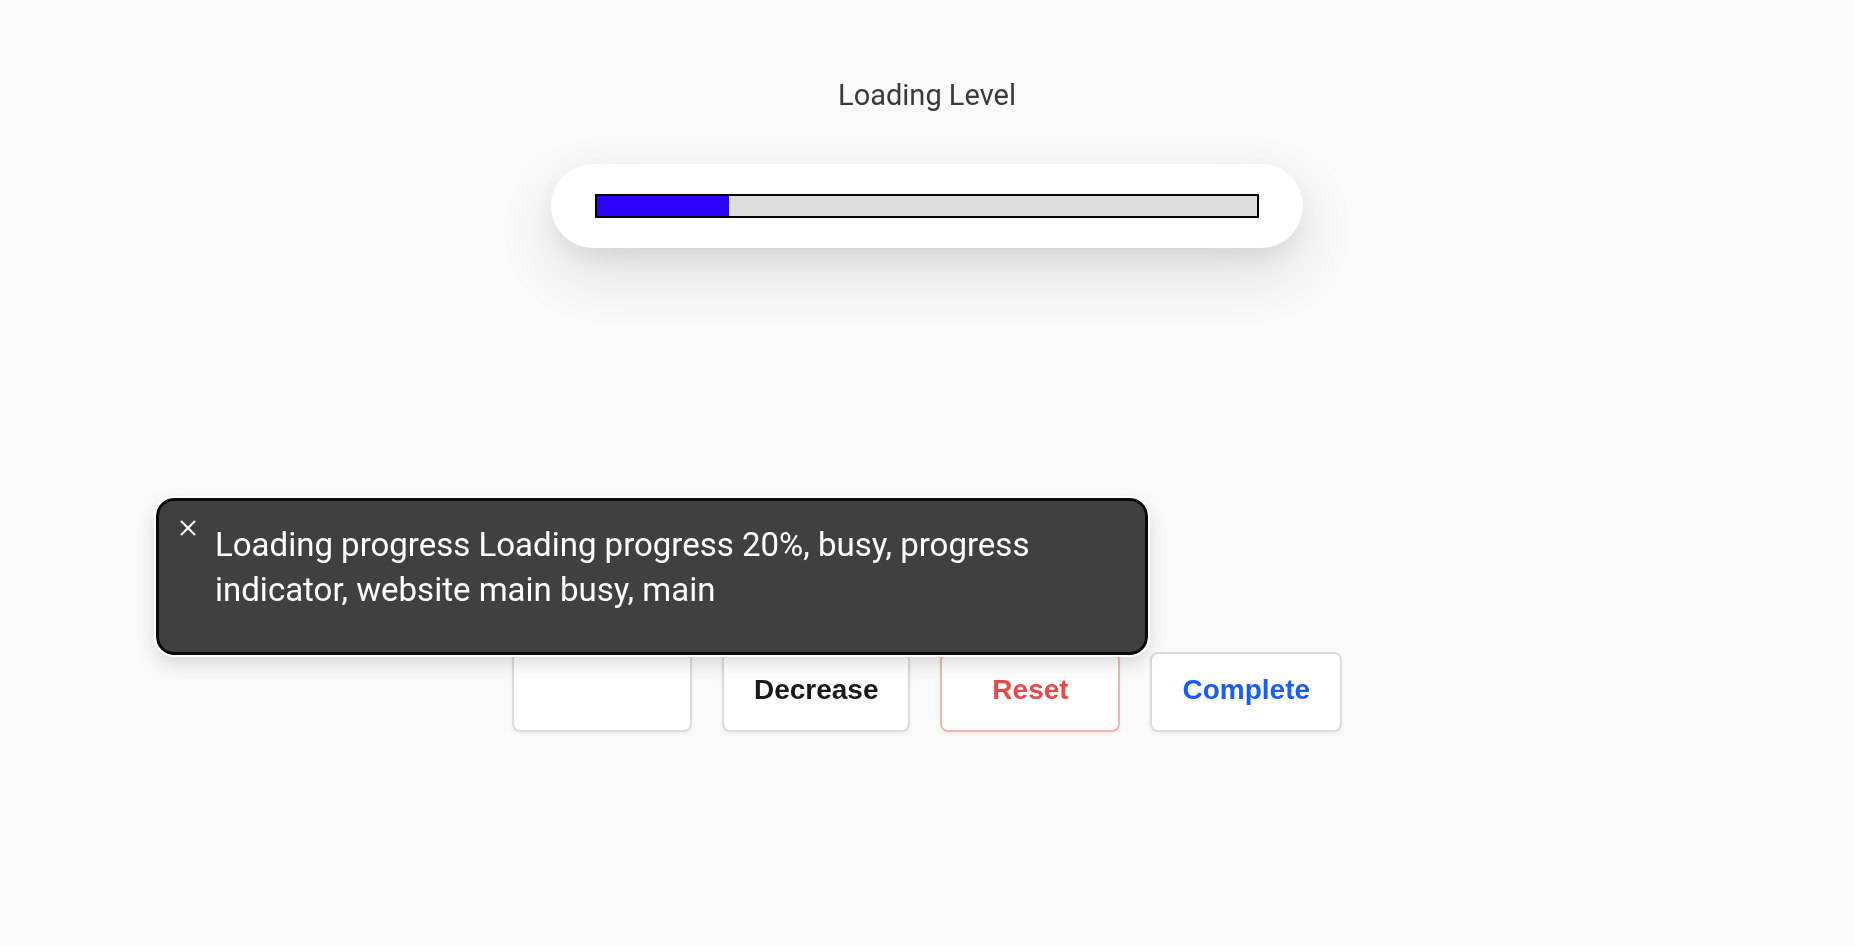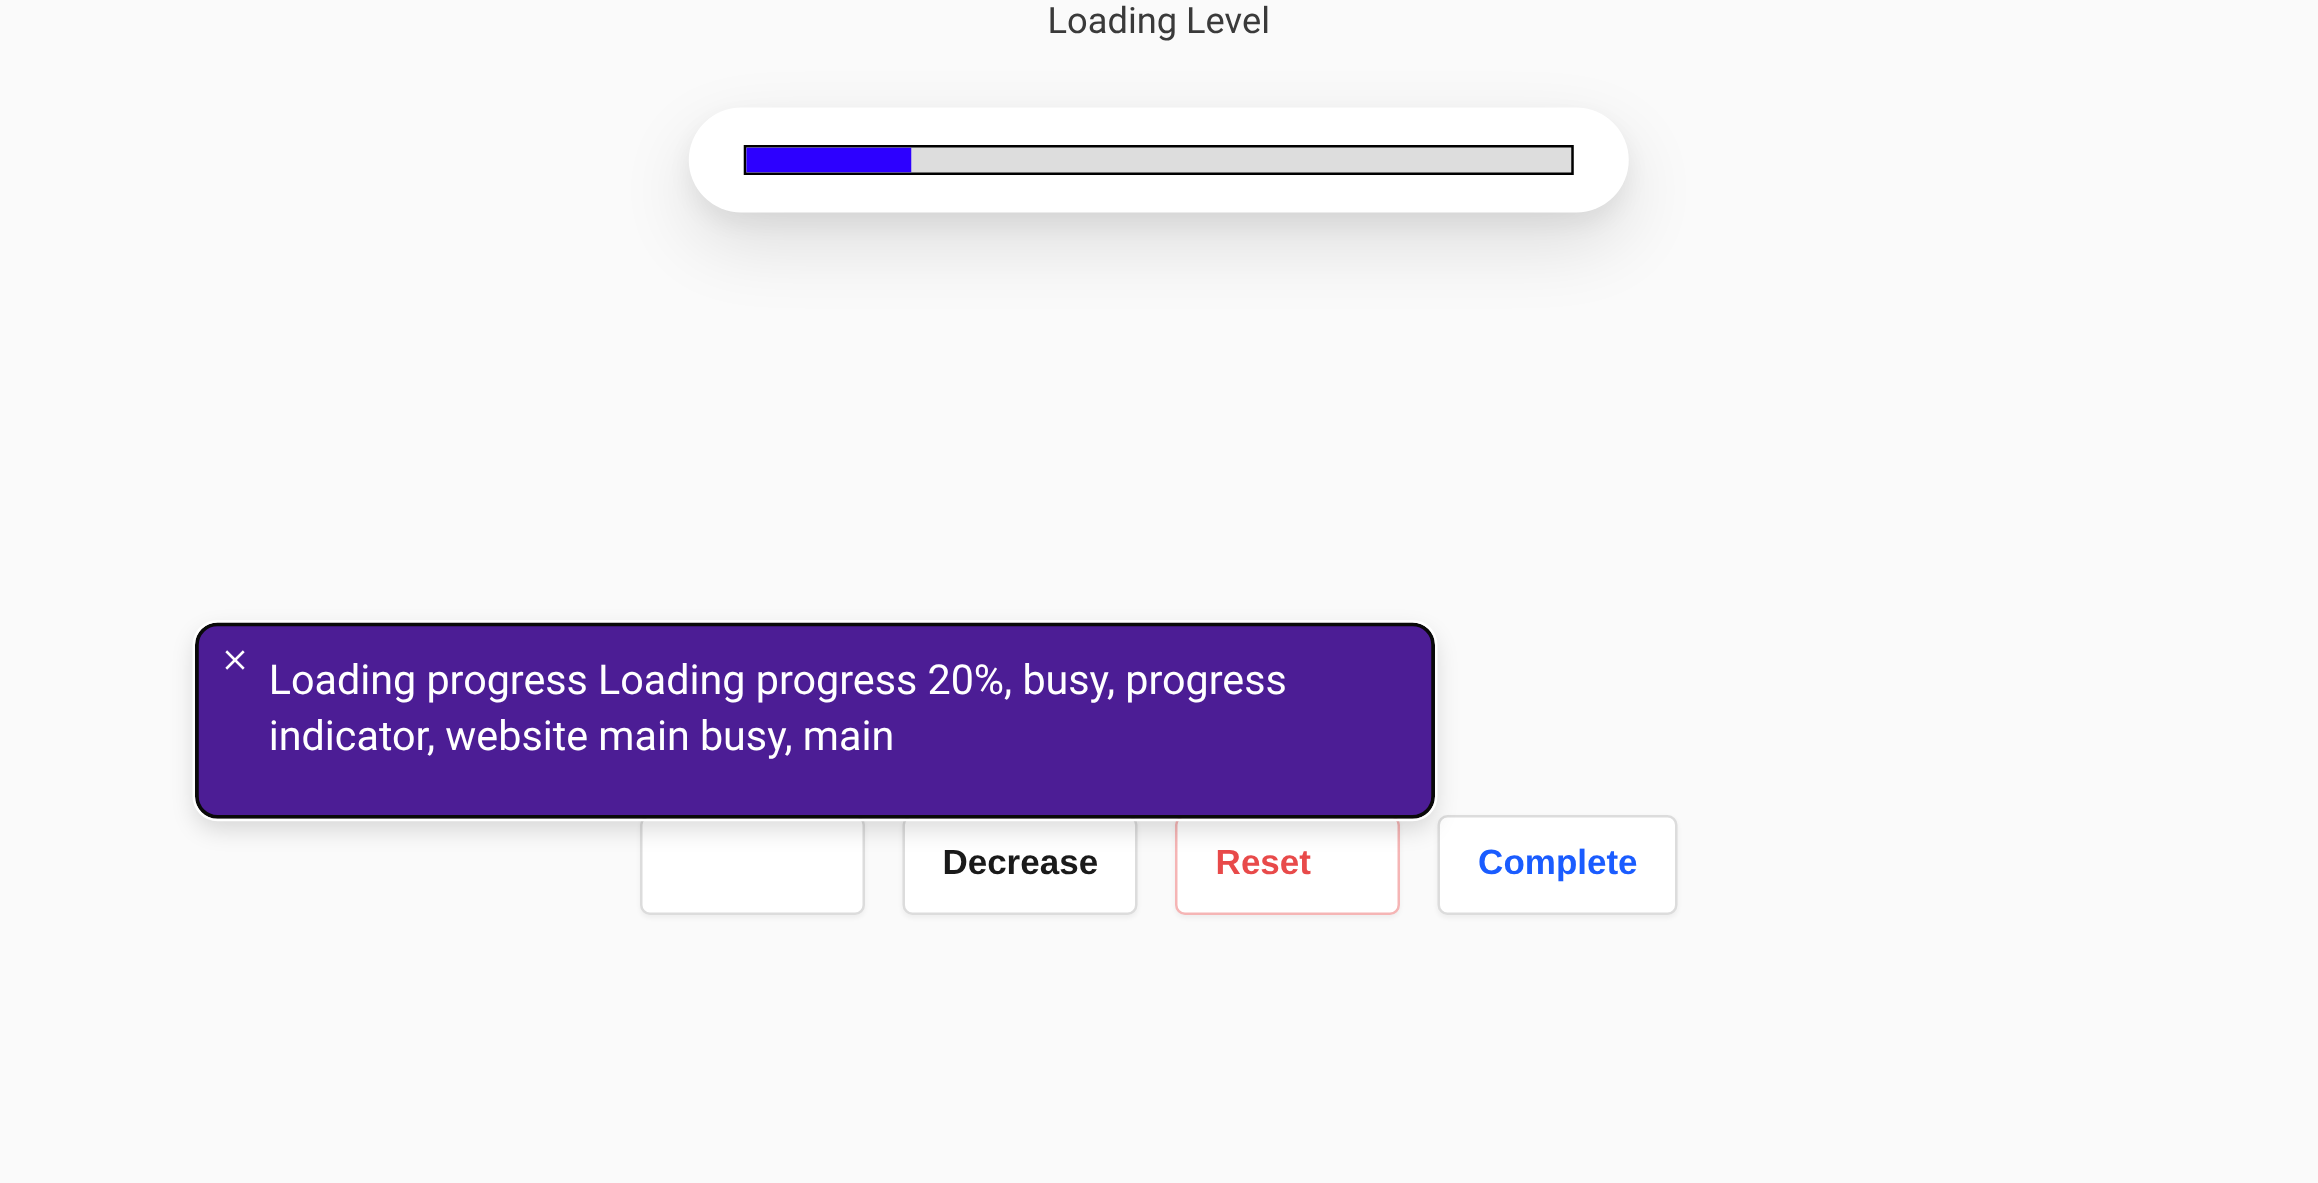--- a/index.html
+++ b/index.html
@@ -15,20 +15,21 @@
       height: 946px;
       overflow: hidden;
       position: relative;
     }
 
     .container {
       width: 100%;
       display: flex;
       flex-direction: column;
       align-items: center;
+      padding-top: 78px;
     }
 
     .title {
       font-size: 29px;
       font-weight: 400;
       color: #3a3a3a;
       margin-bottom: 52px;
     }
 
     .progress-card {
@@ -70,39 +71,39 @@
     .btn {
       background: #ffffff;
       border: 2px solid #dcdcdc;
       border-radius: 8px;
       padding: 20px 30px 24px 30px;
       font-size: 28px;
       font-weight: 700;
       color: #1a1a1a;
       cursor: pointer;
       min-width: 180px;
-      text-align: left;
+      text-align: center;
       box-shadow: 0 2px 4px rgba(0,0,0,0.05);
     }
 
     .btn-complete {
       color: #1a5cff;
     }
 
     .btn-reset {
       color: #e84a4a;
       border: 2px solid #f5b5b5;
     }
 
     .tooltip {
       position: absolute;
       left: 156px;
       top: 498px;
       width: 992px;
-      background: #4c1d95;
+      background: #404040;
       border: 3px solid #0a0a0a;
       outline: 2px solid #ffffff;
       border-radius: 18px;
       padding: 22px 36px 40px 56px;
       color: #ffffff;
       font-size: 33px;
       font-weight: 400;
       line-height: 1.35;
       box-shadow: 0 8px 20px rgba(0,0,0,0.15);
     }

